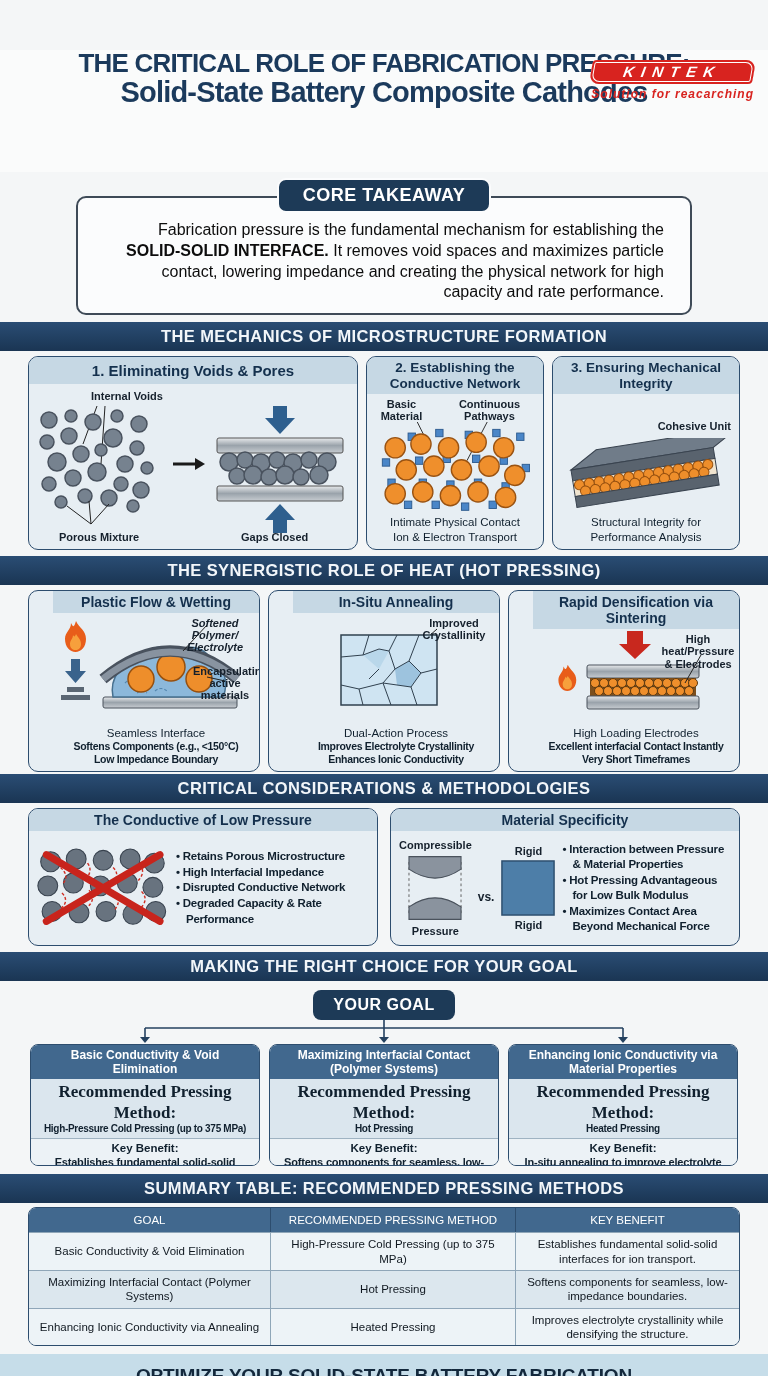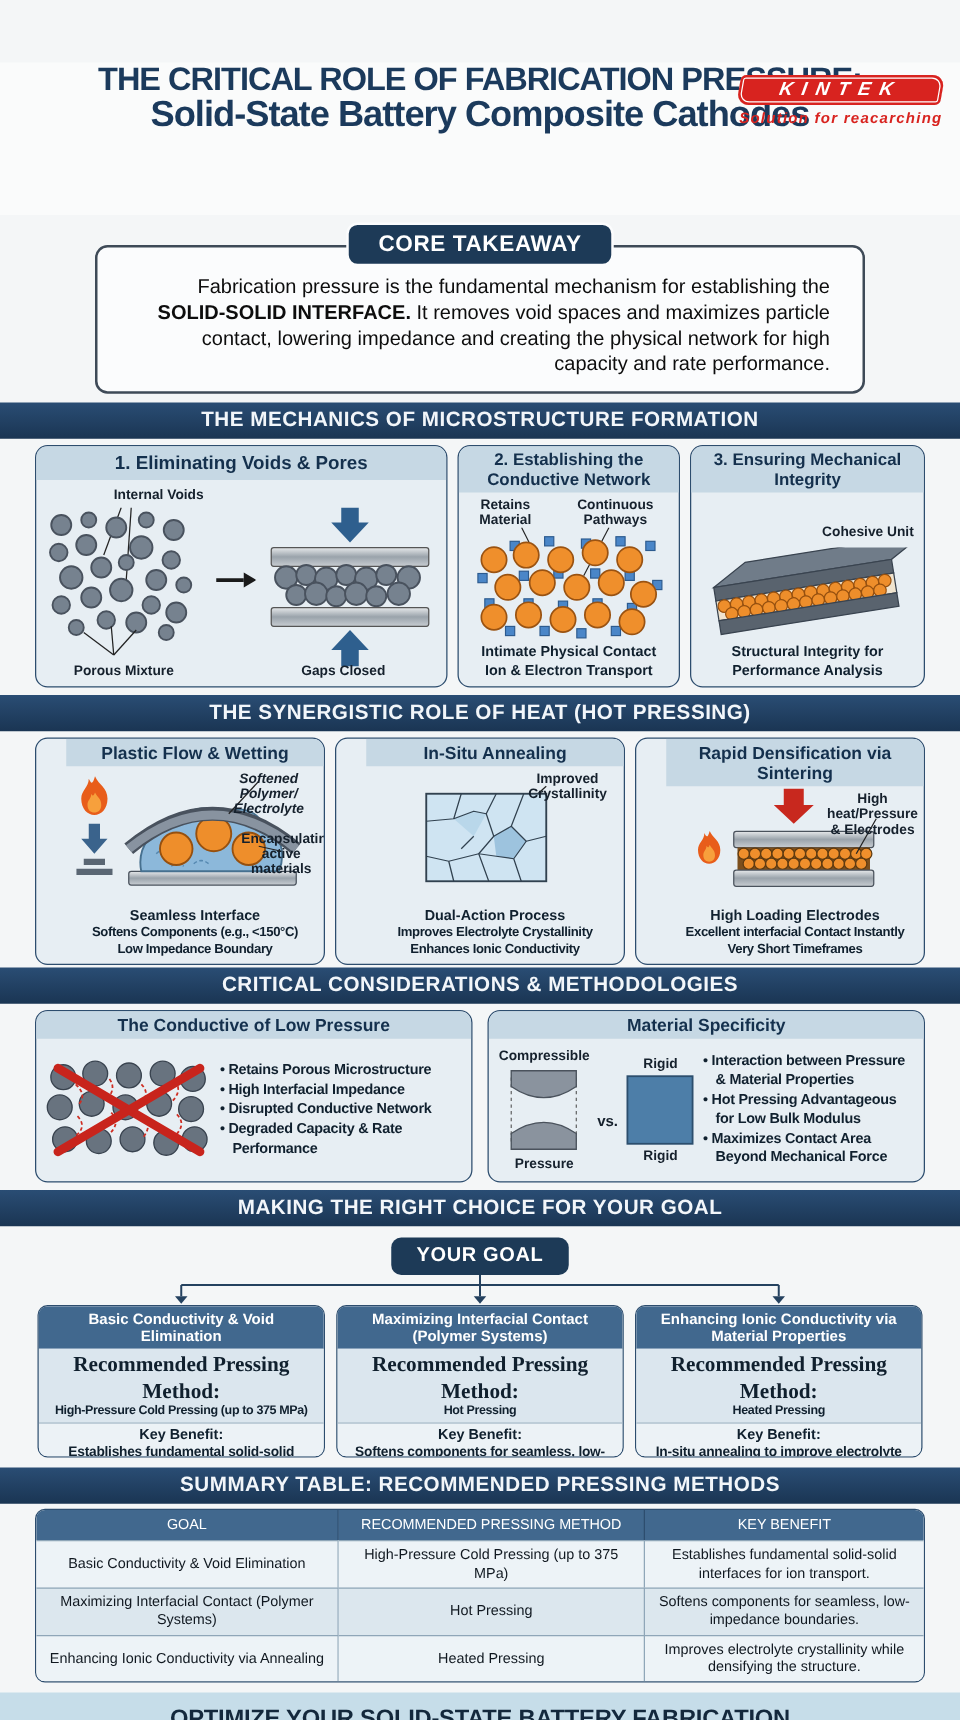--- a/index.html
+++ b/index.html
@@ -29,21 +29,21 @@
 
   
   .row { display:flex; margin:5px 28px 0; gap:8px; }
   .panel { background:#e7eef3; border:1.6px solid #2d4d6e; border-radius:10px; overflow:hidden;
            display:flex; flex-direction:column; }
   .panel-header { background:#c6d8e4; color:#14304d; font-weight:bold; text-align:center;
                   padding:3px 4px; font-size:14px; line-height:1.15; }
   .p-body { position:relative; flex:1; }
   .lab { font-size:11px; font-weight:bold; color:#15202c; line-height:1.1; text-align:center; }
   .caption { text-align:center; line-height:1.25; }
-  .cap-bold { font-size:11.5px; font-weight:bold; color:#10202e; }
+  .cap-bold { font-size:11.5px; font-weight:normal; color:#10202e; }
   .cap-line { font-size:10.5px; font-weight:bold; color:#10202e; letter-spacing:-0.3px; white-space:nowrap; }
 
   .mech-row { height:194px; }
   .mech-row .panel-header { font-size:13.5px; }
   .panel-m1 { flex:0 0 330px; }
   .panel-m1 .panel-header { font-size:15px; padding:5px 4px; }
   .panel-m2 { flex:0 0 178px; }
   .panel-m3 { flex:1; }
   .m1-top-label { position:absolute; top:6px; left:62px; }
   .m1-bottom-label-left { position:absolute; bottom:6px; left:30px; }
@@ -212,21 +212,21 @@
         </svg>
         <div class="lab m1-bottom-label-left">Porous Mixture</div>
         <div class="lab m1-bottom-label-right">Gaps Closed</div>
       </div>
     </div>
 
     <div class="panel panel-m2">
       <div class="panel-header">2. Establishing the Conductive Network</div>
       <div class="p-body">
         <div class="m2-labels">
-          <div class="lab">Retains Material</div>
+          <div class="lab">Basic Material</div>
           <div class="lab">Continuous Pathways</div>
         </div>
         <svg class="m2-svg" width="170" height="92" viewBox="0 0 170 100">
           <line x1="44" y1="0" x2="56" y2="24" stroke="#222" stroke-width="1"></line>
           <line x1="120" y1="0" x2="98" y2="42" stroke="#222" stroke-width="1"></line>
           <g fill="#4a86c8" stroke="#2c5a8e">
             <rect x="34" y="12" width="8" height="8"></rect>
               <rect x="64" y="8" width="8" height="8"></rect>
               <rect x="96" y="10" width="8" height="8"></rect>
               <rect x="126" y="8" width="8" height="8"></rect>

